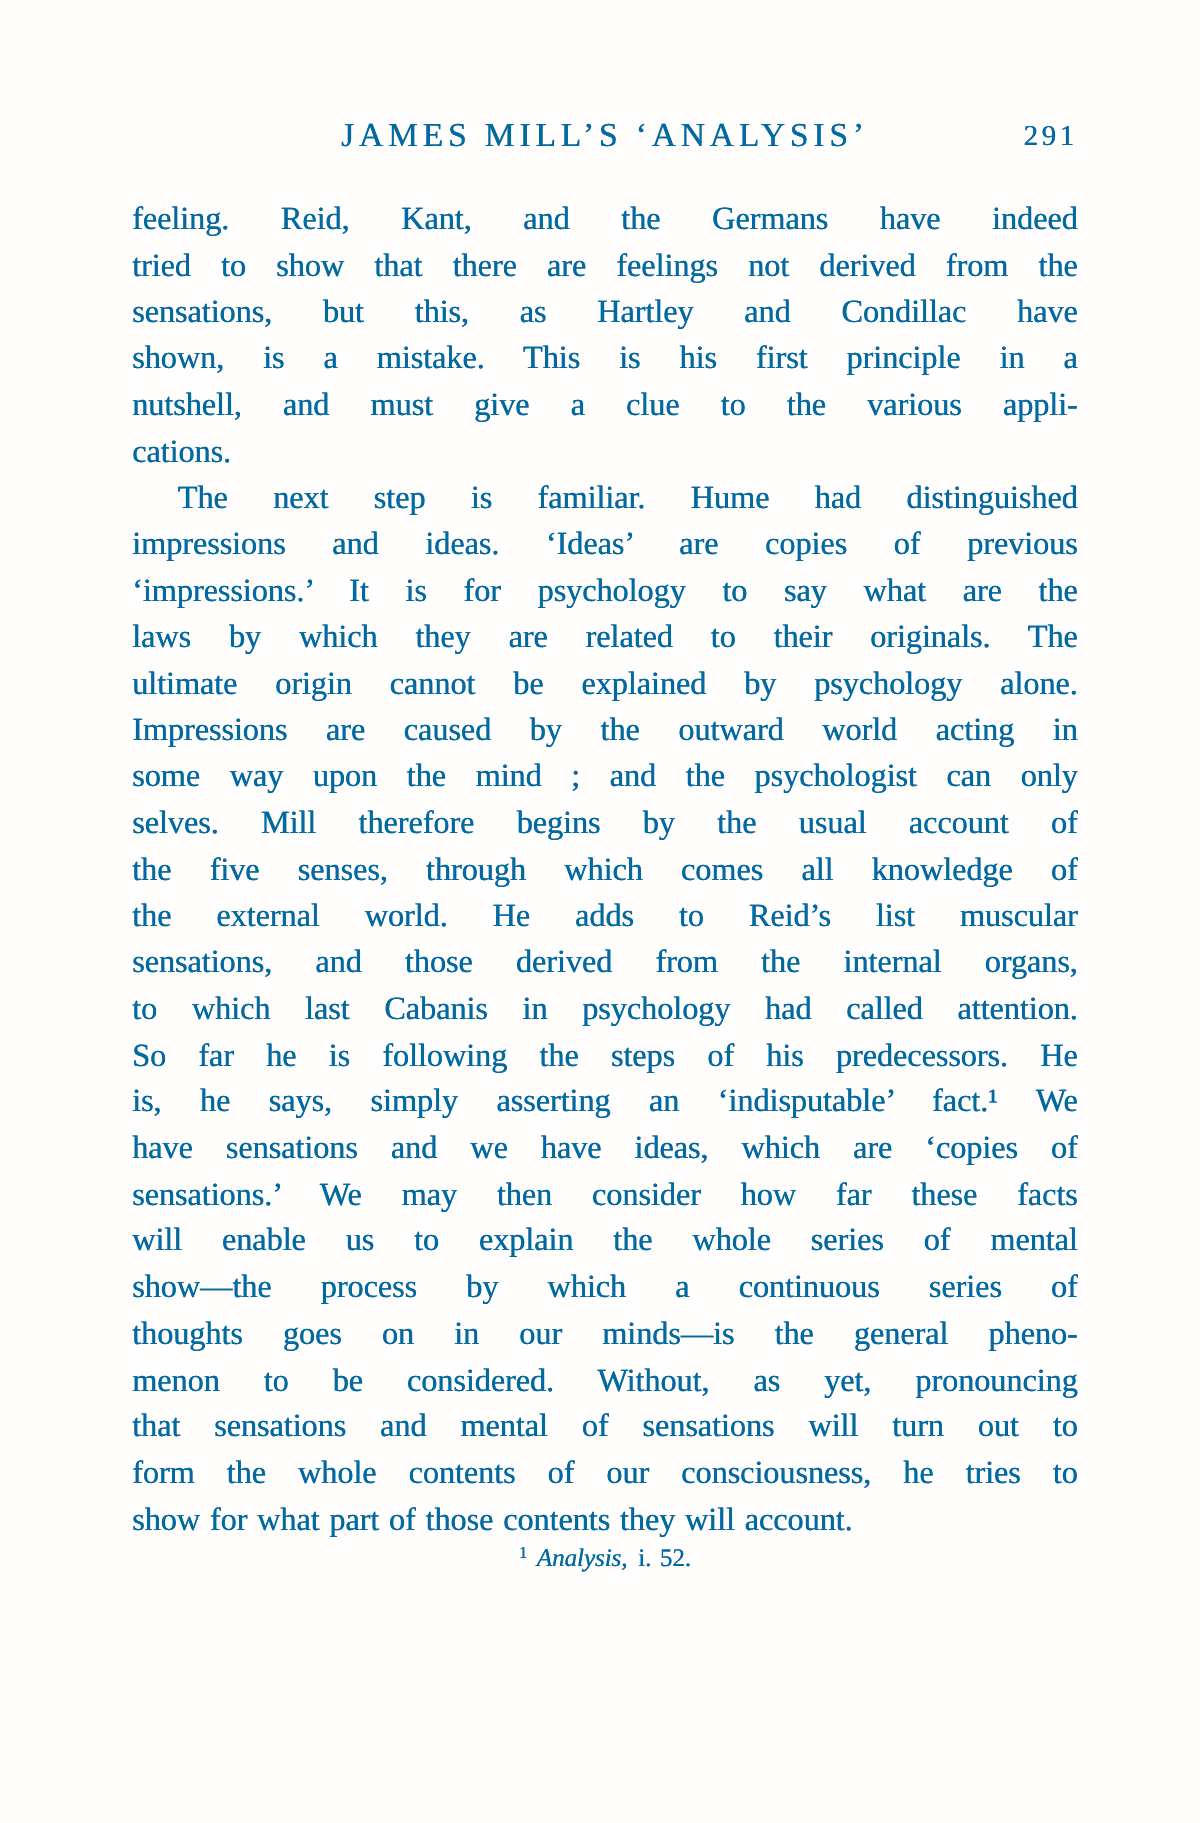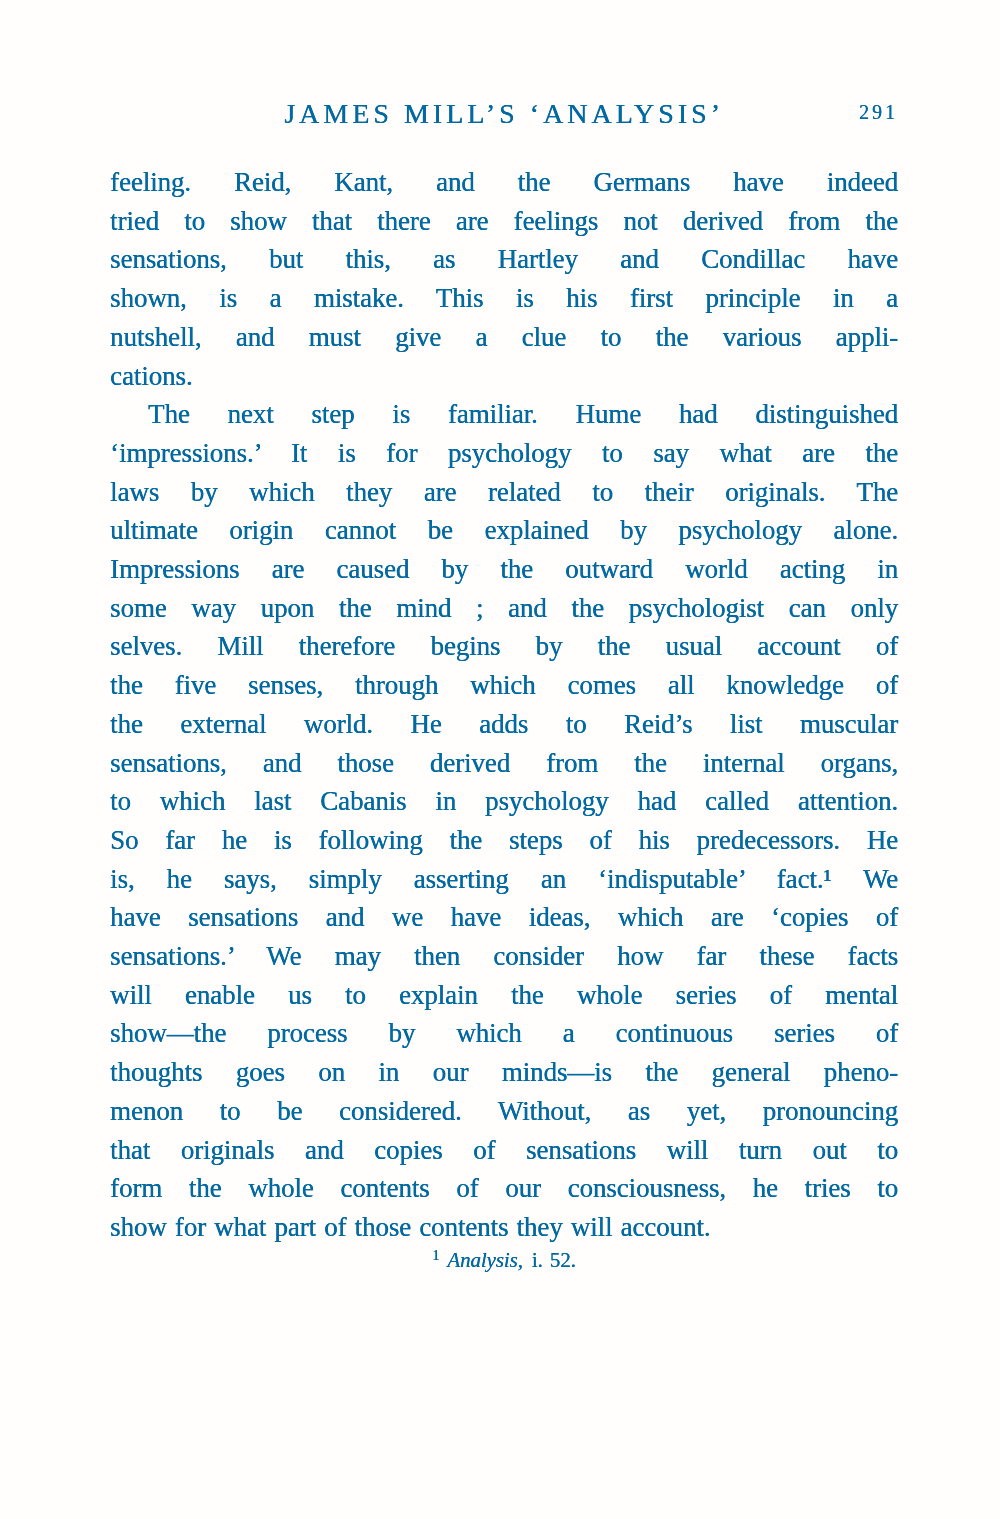--- a/index.html
+++ b/index.html
@@ -27,21 +27,21 @@
     text-align: center;
     font-size: 28px;
     letter-spacing: 4px;
     white-space: nowrap;
     text-shadow: 0.35px 0 0 currentColor;
   }
   .page-number {
     position: absolute;
     right: 0;
     top: 3px;
-    font-size: 20px;
+    font-size: 24px;
     letter-spacing: 3px;
     text-shadow: 0.3px 0 0 currentColor;
   }
   .text-block {
     position: absolute;
     top: 163px;
     left: 110px;
     width: 788px;
     font-size: 27px;
     line-height: 38.7px;
@@ -87,39 +87,40 @@
       <span class="line" style="display:block">feeling.  Reid, Kant, and the Germans have indeed</span>
       <span class="line" style="display:block">tried to show that there are feelings not derived from the</span>
       <span class="line" style="display:block">sensations, but this, as Hartley and Condillac have</span>
       <span class="line" style="display:block">shown, is a mistake.  This is his first principle in a</span>
       <span class="line" style="display:block">nutshell, and must give a clue to the various appli-</span>
       <span class="line para-end" style="display:block">cations.</span>
     </p>
 
     <p class="para">
       <span class="line indent-first" style="display:block">The next step is familiar.  Hume had distinguished</span>
+      <span class="line" style="display:block">impressions and ideas.  ‘Ideas’ are copies of previous</span>
       <span class="line" style="display:block">‘impressions.’  It is for psychology to say what are the</span>
       <span class="line" style="display:block">laws by which they are related to their originals.  The</span>
       <span class="line" style="display:block">ultimate origin cannot be explained by psychology alone.</span>
       <span class="line" style="display:block">Impressions are caused by the outward world acting in</span>
       <span class="line" style="display:block">some way upon the mind ; and the psychologist can only</span>
       <span class="line" style="display:block">selves.  Mill therefore begins by the usual account of</span>
       <span class="line" style="display:block">the five senses, through which comes all knowledge of</span>
       <span class="line" style="display:block">the external world.  He adds to Reid’s list muscular</span>
       <span class="line" style="display:block">sensations, and those derived from the internal organs,</span>
       <span class="line" style="display:block">to which last Cabanis in psychology had called attention.</span>
       <span class="line" style="display:block">So far he is following the steps of his predecessors.  He</span>
       <span class="line" style="display:block">is, he says, simply asserting an ‘indisputable’ fact.¹  We</span>
       <span class="line" style="display:block">have sensations and we have ideas, which are ‘copies of</span>
       <span class="line" style="display:block">sensations.’  We may then consider how far these facts</span>
       <span class="line" style="display:block">will enable us to explain the whole series of mental</span>
       <span class="line" style="display:block">show—the process by which a continuous series of</span>
       <span class="line" style="display:block">thoughts goes on in our minds—is the general pheno-</span>
       <span class="line" style="display:block">menon to be considered.  Without, as yet, pronouncing</span>
-      <span class="line" style="display:block">that originals and copies of sensations will turn out to</span>
+      <span class="line" style="display:block">that sensations and mental of sensations will turn out to</span>
       <span class="line" style="display:block">form the whole contents of our consciousness, he tries to</span>
       <span class="line para-end" style="display:block">show for what part of those contents they will account.</span>
     </p>
 
     <div class="footnote">
       <sup>1</sup><i>Analysis,</i><span class="fn-ref">i. 52.</span>
     </div>
 
   </main>
 </div>

